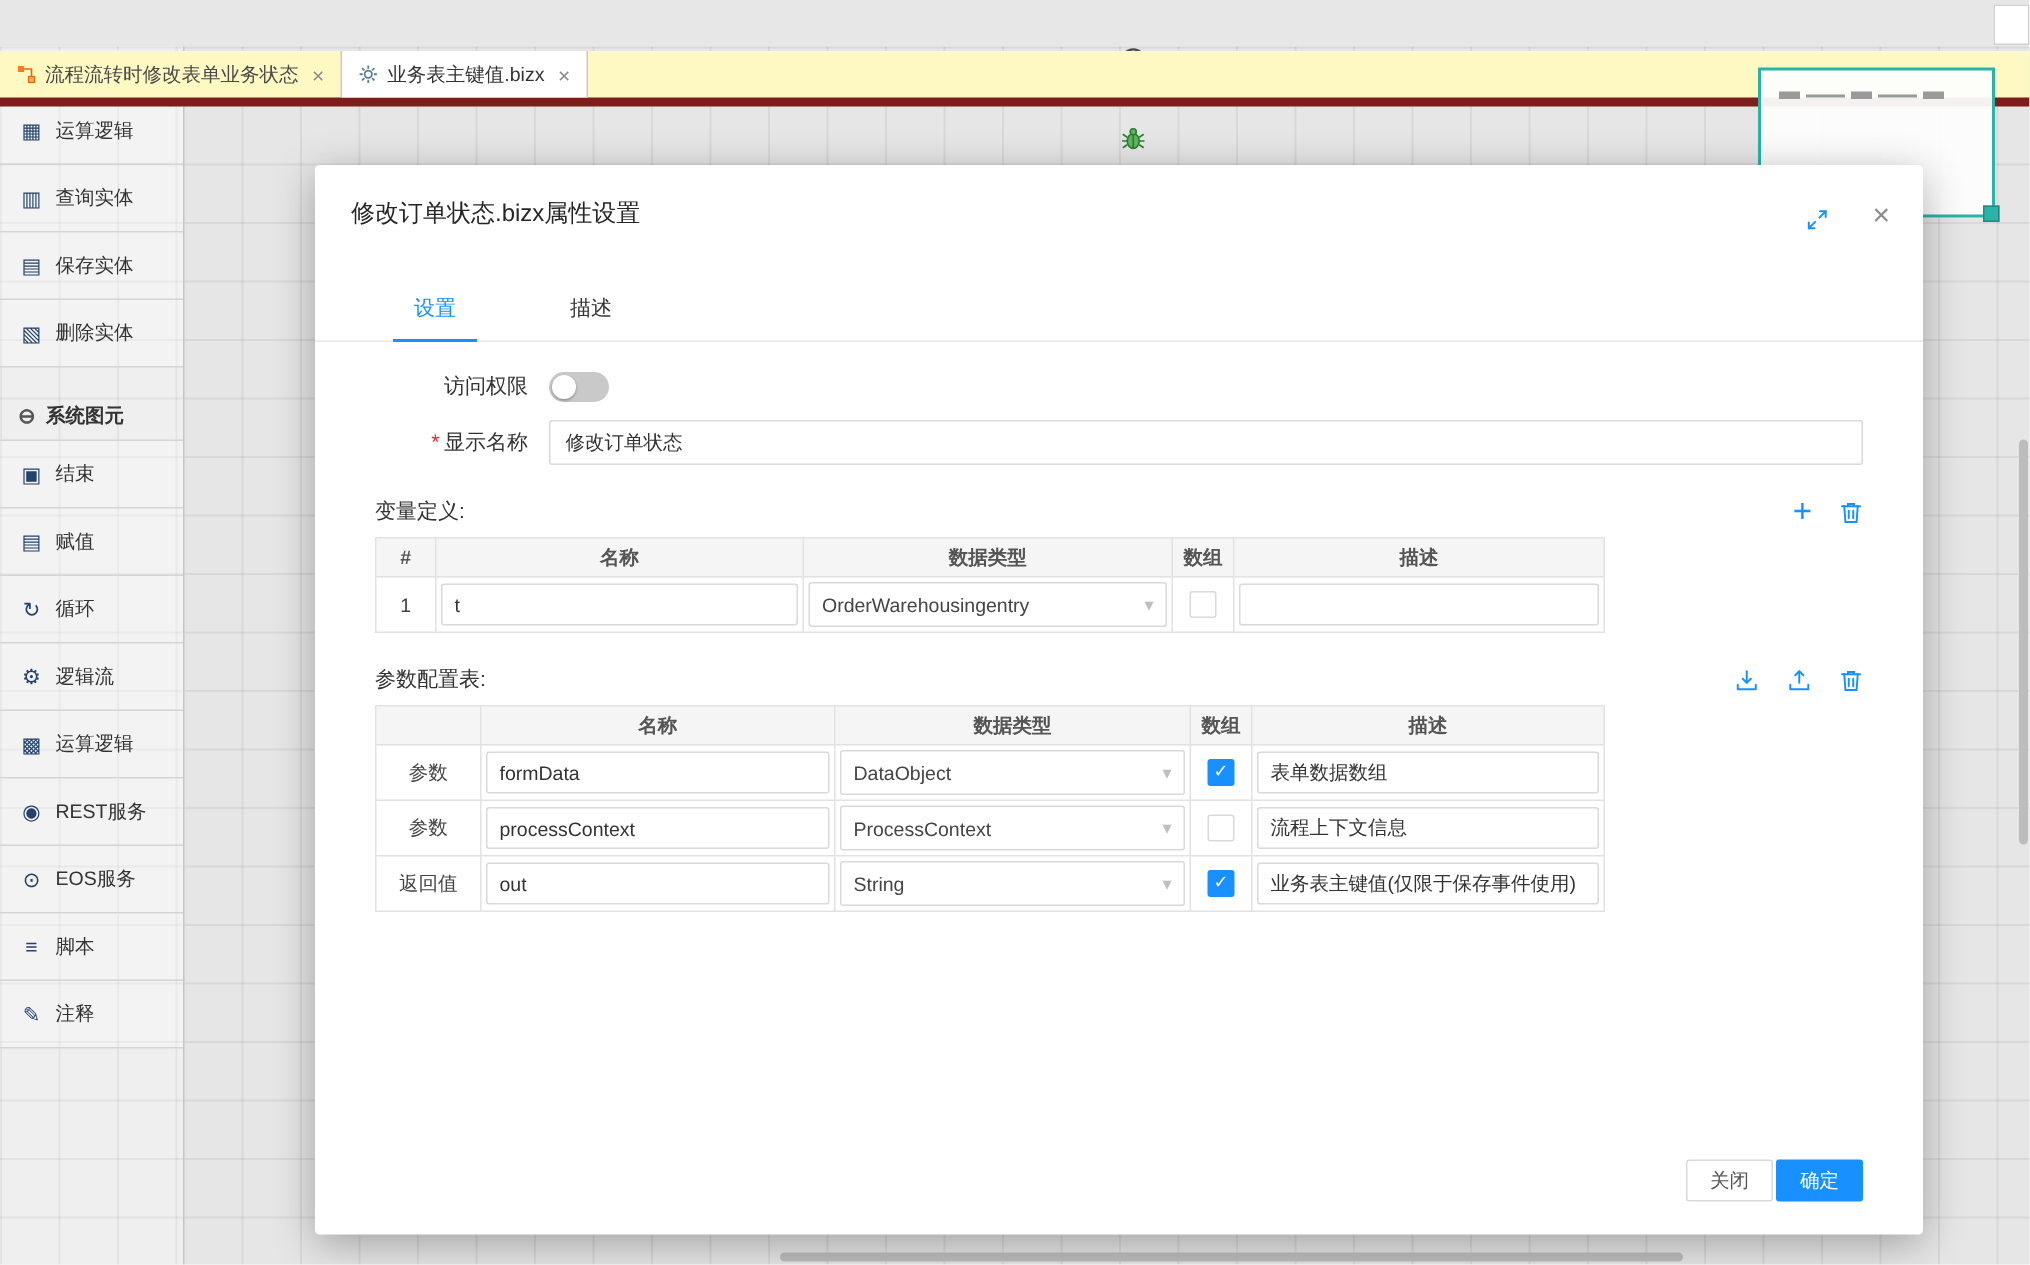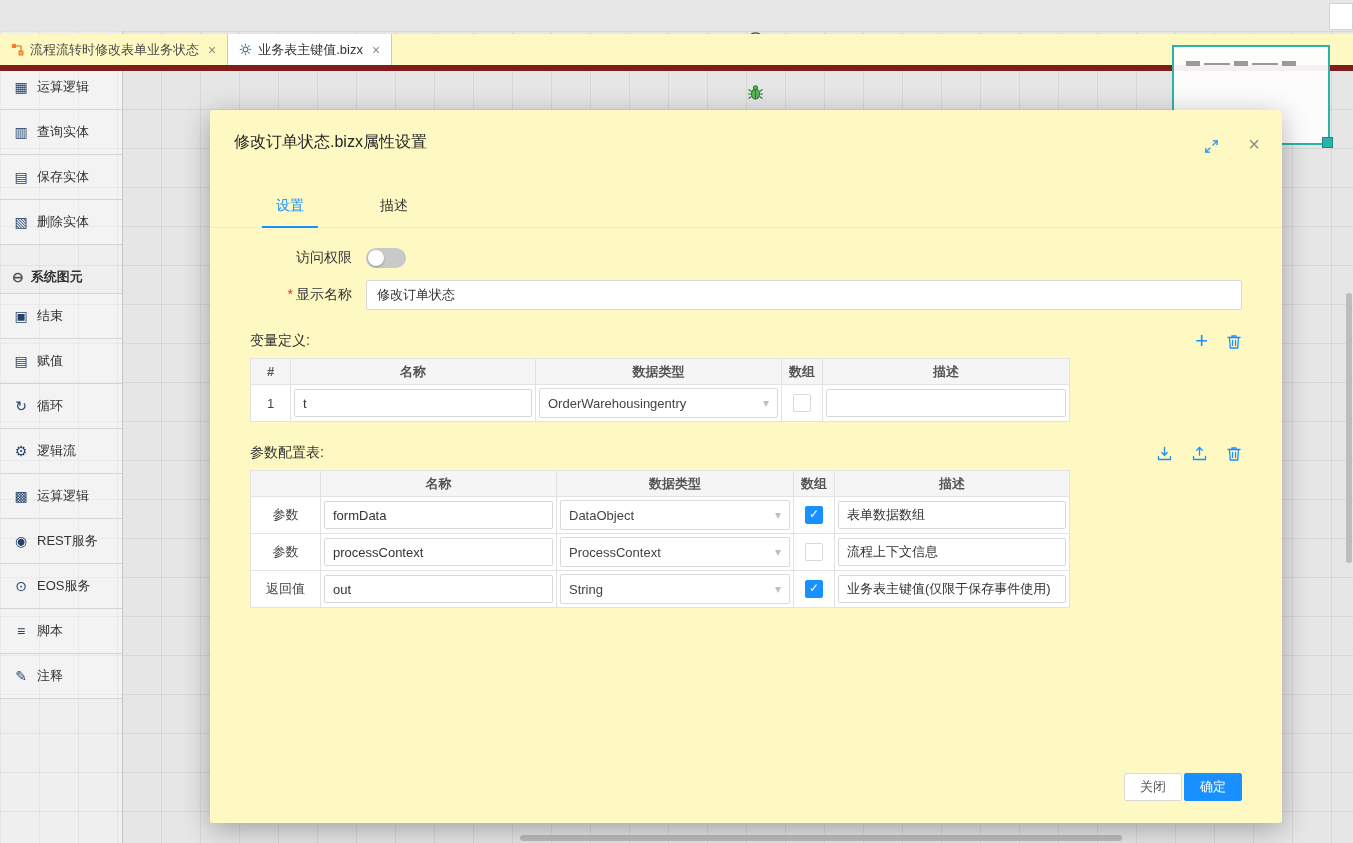--- a/index.html
+++ b/index.html
@@ -43,21 +43,21 @@
   .minimap{position:absolute;left:1172px;top:45px;width:154px;height:96px;background:rgba(253,253,253,0.95);
     border:2px solid #2ab3a6;z-index:5;}
   .mm-content{position:absolute;left:12px;top:12px;width:120px;height:18px;}
   .mm-bar{position:absolute;background:#9a9a9a;}
   .mm-handle{position:absolute;right:-5px;bottom:-5px;width:9px;height:9px;background:#2ab3a6;
     border:1px solid #1d8d83;cursor:nwse-resize;}
   
   .vscroll{position:absolute;right:1px;top:293px;width:6px;height:270px;background:#bdbdbd;border-radius:3px;z-index:6;}
   .hscroll{position:absolute;left:520px;bottom:2px;width:602px;height:6px;background:#bdbdbd;border-radius:3px;z-index:6;}
   
-  .modal{position:absolute;left:210px;top:110px;width:1072px;height:713px;background:#fef9c3;
+  .modal{position:absolute;left:210px;top:110px;width:1072px;height:713px;background:#ffffff;
     border-radius:3px;box-shadow:0 6px 28px rgba(0,0,0,0.3);z-index:10;}
   .m-title{padding:22px 24px 0;font-size:16px;font-weight:500;color:#262626;}
   .m-full{position:absolute;top:29px;right:63px;cursor:pointer;line-height:0;}
   .m-close{position:absolute;top:24px;right:22px;font-size:20px;color:#8c8c8c;cursor:pointer;line-height:1;}
   .m-tabs{margin-top:34px;padding:0 28px;display:flex;border-bottom:1px solid #e8e8e8;}
   .mtab{width:104px;text-align:center;padding:10px 0 12px;font-size:14px;color:#333;
     position:relative;cursor:pointer;}
   .mtab.active{color:#1890ff;}
   .mtab.active::after{content:"";position:absolute;left:24px;right:24px;bottom:-1px;height:2px;background:#1890ff;}
   .frow{display:flex;align-items:center;margin:14px 40px 0;}

